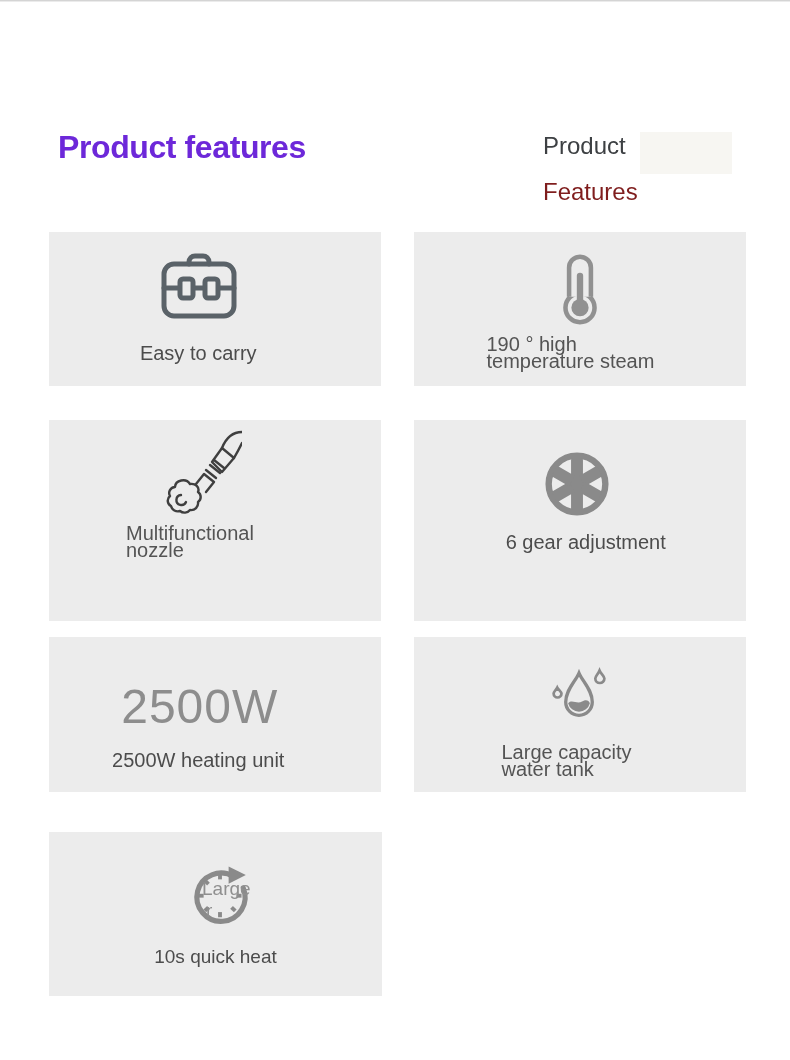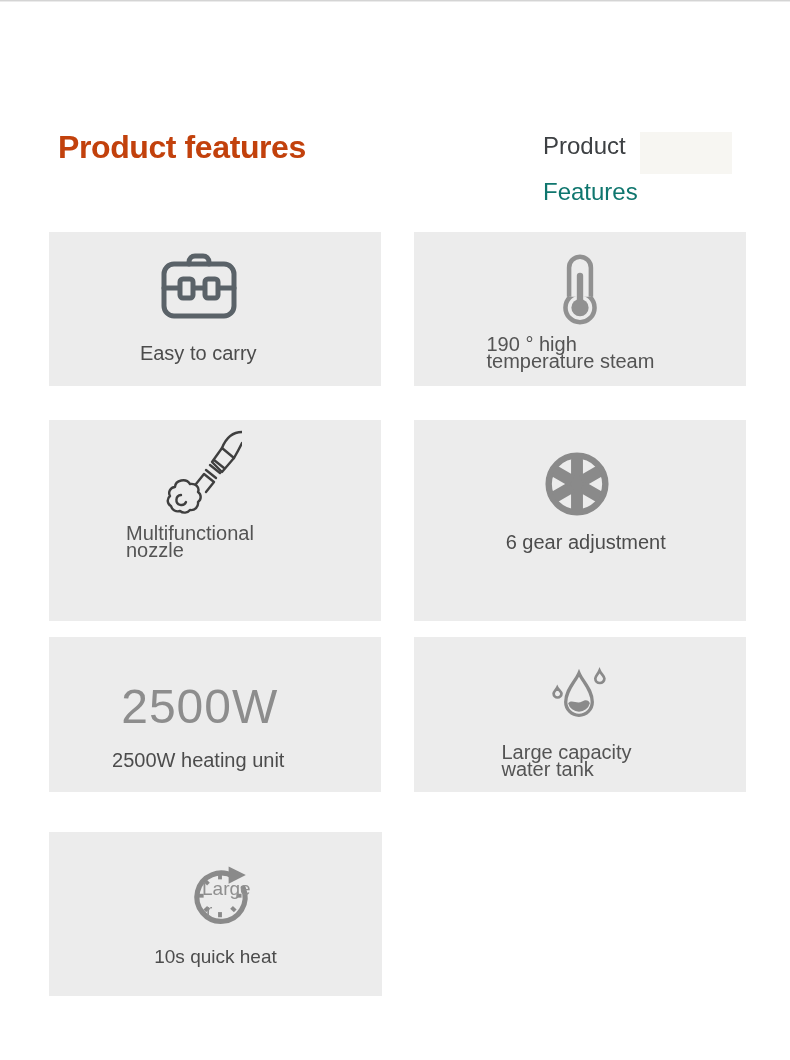--- a/index.html
+++ b/index.html
@@ -5,24 +5,24 @@
   * { margin:0; padding:0; box-sizing:border-box; }
   html,body { background:#ffffff; }
   .page {
     position:relative; width:790px; height:1060px; background:#ffffff;
     font-family:"Liberation Sans", sans-serif; overflow:hidden;
   }
   .top-divider { position:absolute; top:0; left:0; width:790px; height:2px; background:#d4d4d4; border-bottom:1px solid #ebebeb; }
 
   .title {
     position:absolute; left:58px; top:129px;
-    font-size:32px; font-weight:bold; color:#c2410c; letter-spacing:-0.4px;
+    font-size:32px; font-weight:bold; color:#6d28d9; letter-spacing:-0.4px;
   }
   .subtitle-line1 { position:absolute; left:543px; top:132px; font-size:24px; color:#3d4043; }
-  .subtitle-line2 { position:absolute; left:543px; top:178px; font-size:24px; color:#0f766e; }
+  .subtitle-line2 { position:absolute; left:543px; top:178px; font-size:24px; color:#7f1d1d; }
   .subtitle-highlight { position:absolute; left:640px; top:132px; width:92px; height:42px; background:#f7f6f2; }
 
   .grid { position:absolute; left:49px; top:232px; width:697px; }
   .row { display:flex; gap:33px; }
   .row-1 { height:154px; margin-bottom:34px; }
   .row-2 { height:201px; margin-bottom:16px; }
   .row-3 { height:155px; margin-bottom:40px; }
   .row-4 { height:164px; }
   .card { position:relative; background:#ececec; overflow:hidden; height:100%; }
   .col-l { width:332px; } .col-r { width:333px; }

